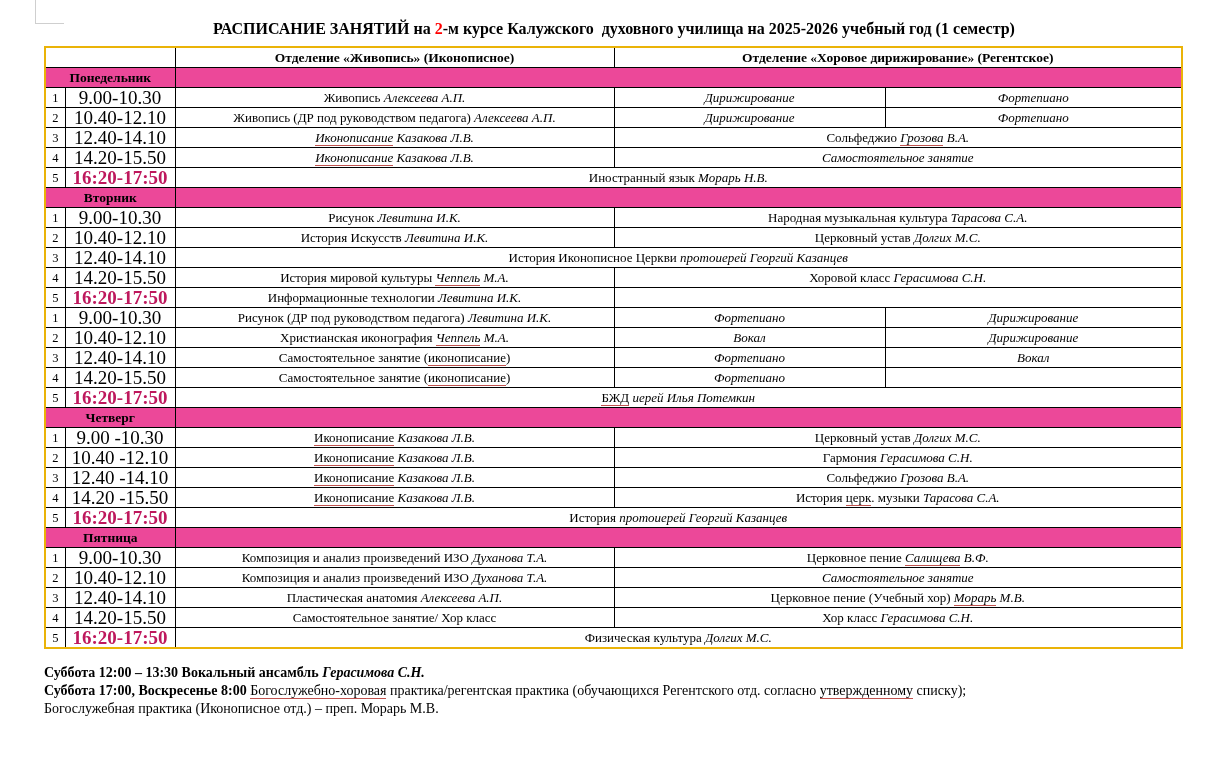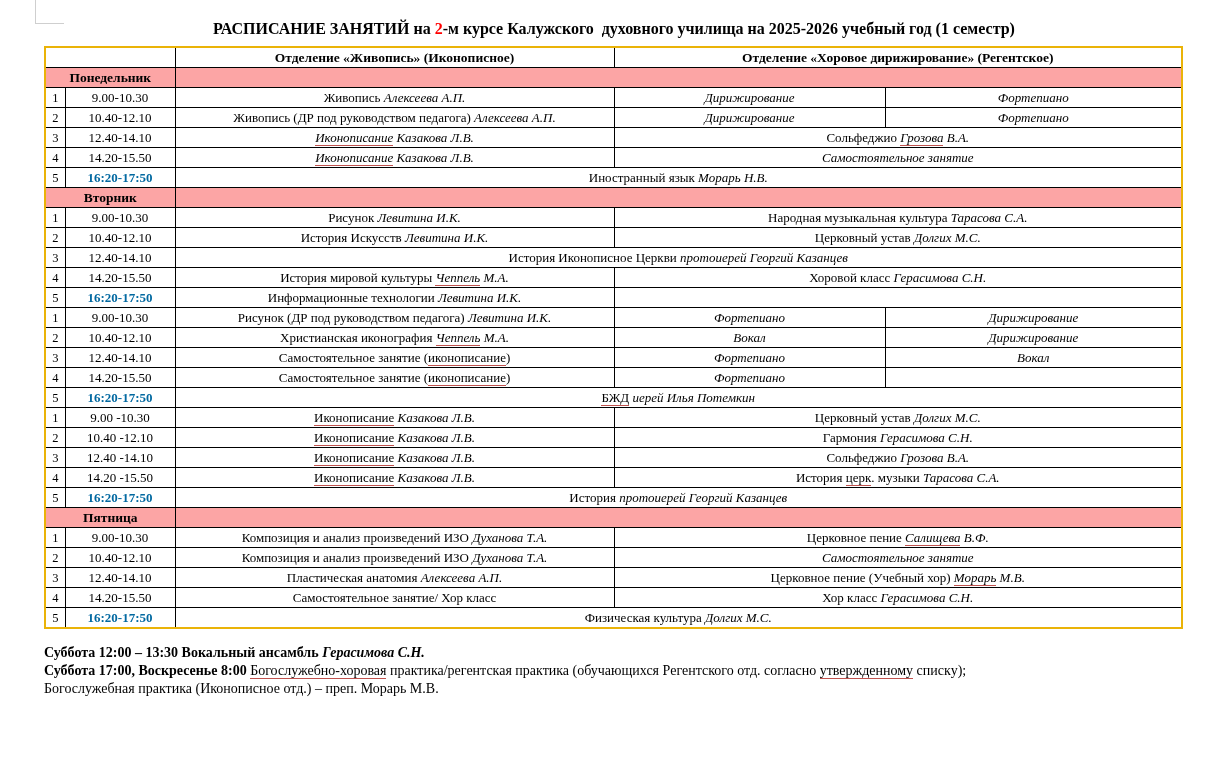--- a/index.html
+++ b/index.html
@@ -9,25 +9,25 @@
   .corner-artifact-h{position:absolute;left:35px;top:23px;width:29px;height:1px;background:#cfcfcf;}
   .content{position:absolute;left:44px;top:20px;width:1140px;}
   .page-title{text-align:center;font-weight:bold;font-size:16px;line-height:18px;
               margin:0 0 8px 0;white-space:pre;}
   table.schedule{border-collapse:collapse;table-layout:fixed;width:1137px;
                  border:2px solid #eab308;}
   td{border:1px solid #000;height:19px;line-height:18px;font-size:13px;
      padding:0 2px;text-align:center;overflow:hidden;white-space:nowrap;
      vertical-align:middle;}
   td.hdr{font-weight:bold;font-size:13.5px;}
-  tr.day-row td{background:#fca5a5;}
+  tr.day-row td{background:#ec4899;}
   td.day-name{font-weight:bold;font-size:13.5px;}
   td.num{font-size:12.5px;padding:0;}
-  td.time{font-size:13px;margin-top:24px;}
-  td.time.red-time{color:#0369a1;font-weight:bold;}
+  td.time{font-size:19px;margin-top:24px;}
+  td.time.red-time{color:#be185d;font-weight:bold;}
   .it{font-style:italic;text-align:center;}
   .bd{font-weight:bold;}
   .rd{color:#FF0000;}
   .sp{border-bottom:1.5px solid #c0524e;}
   .footer{margin-top:15px;font-size:14px;line-height:18px;width:1160px;}
   .footer p{margin:0;}
   .footer p.p1{}
   .footer p.p2{margin-bottom:32px;}
 </style>
 </head>
@@ -147,20 +147,24 @@
           <td class="time">14.20-15.50</td>
           <td><span>Самостоятельное занятие (</span><span class="sp">иконописание</span><span>)</span></td>
           <td><span class="it">Фортепиано</span></td>
           <td></td>
         </tr>
         <tr>
           <td class="num">5</td>
           <td class="time red-time">16:20-17:50</td>
           <td colspan="3"><span class="sp">БЖД</span><span> </span><span class="it">иерей Илья Потемкин</span></td>
         </tr>
+        <tr class="day-row">
+          <td class="day-name" colspan="2">Четверг</td>
+          <td colspan="3"></td>
+        </tr>
         <tr>
           <td class="num">1</td>
           <td class="time">9.00 -10.30</td>
           <td><span class="sp">Иконописание</span><span> </span><span class="it">Казакова Л.В.</span></td>
           <td colspan="2"><span>Церковный устав  </span><span class="it">Долгих М.С.</span></td>
         </tr>
         <tr>
           <td class="num">2</td>
           <td class="time">10.40 -12.10</td>
           <td><span class="sp">Иконописание</span><span> </span><span class="it">Казакова Л.В.</span></td>

